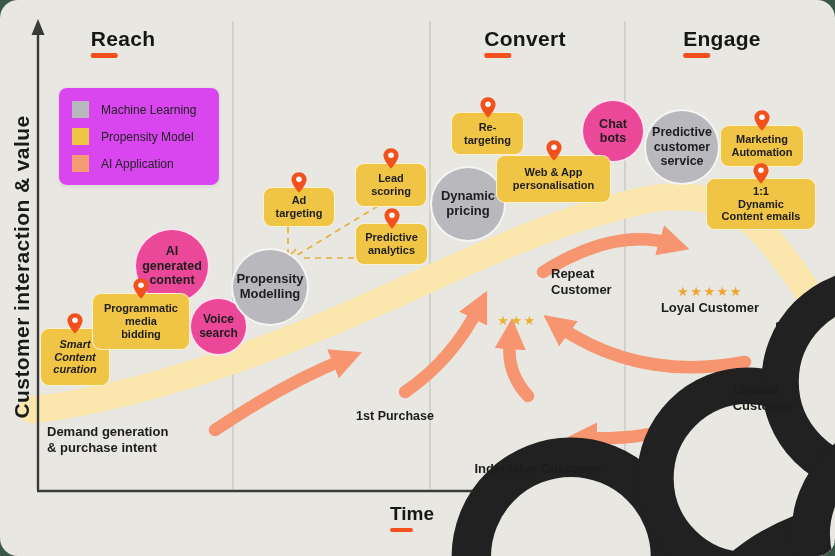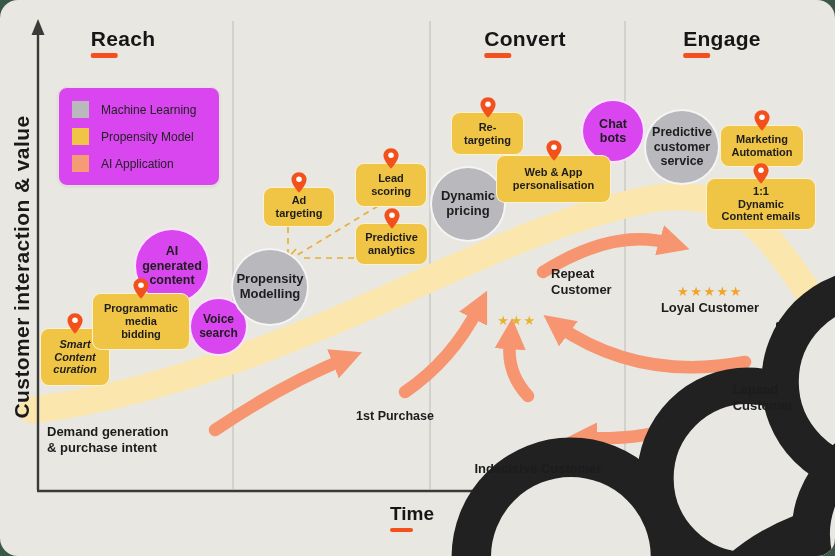--- a/index.html
+++ b/index.html
@@ -50,21 +50,21 @@
   }
   .pin{position:absolute;left:50%;top:-17px;transform:translateX(-50%);}
   
   .cnode{
     position:absolute;border-radius:50%;
     display:flex;align-items:center;justify-content:center;text-align:center;
     white-space:pre-line;font-size:12.5px;font-weight:600;line-height:1.15;color:#1d1d1d;
     box-sizing:border-box;border:2px solid rgba(255,255,255,.85);
   }
   .cnode.ml{background:#b9b9bd;}
-  .cnode.ai{background:#d946ef;}
+  .cnode.ai{background:#ec4899;}
   
   .cust-label{
     position:absolute;font-size:13px;font-weight:600;color:#1c1c1c;
     white-space:pre-line;line-height:1.22;
   }
   .center{transform:translateX(-50%);text-align:left;}
   .stars{
     position:absolute;transform:translateX(-50%);
     font-size:13px;letter-spacing:1.5px;line-height:1;
     font-family:"DejaVu Sans",sans-serif;

